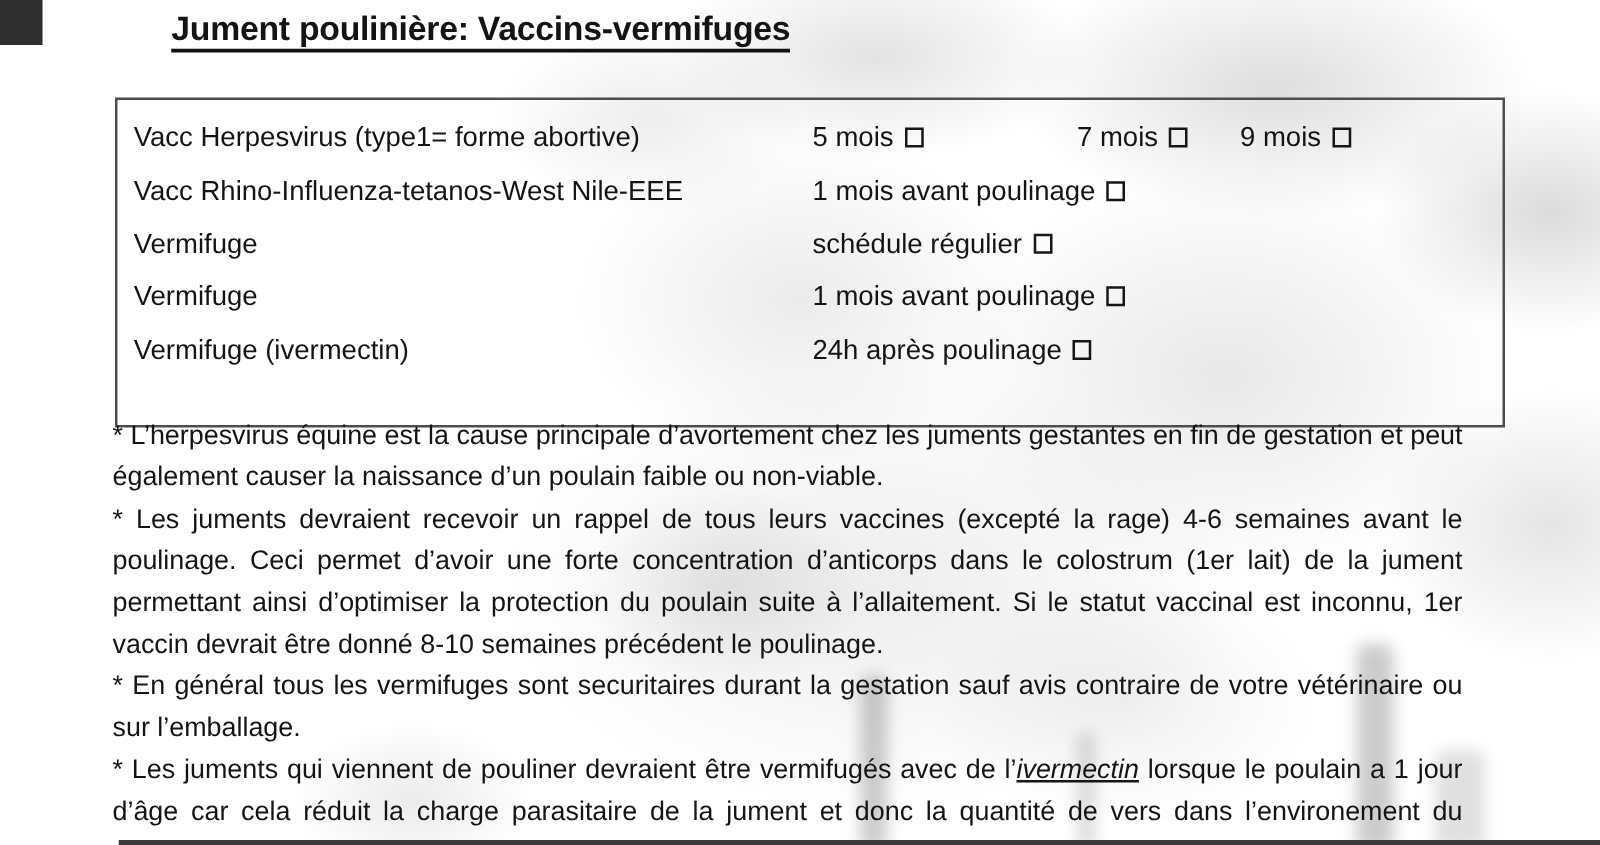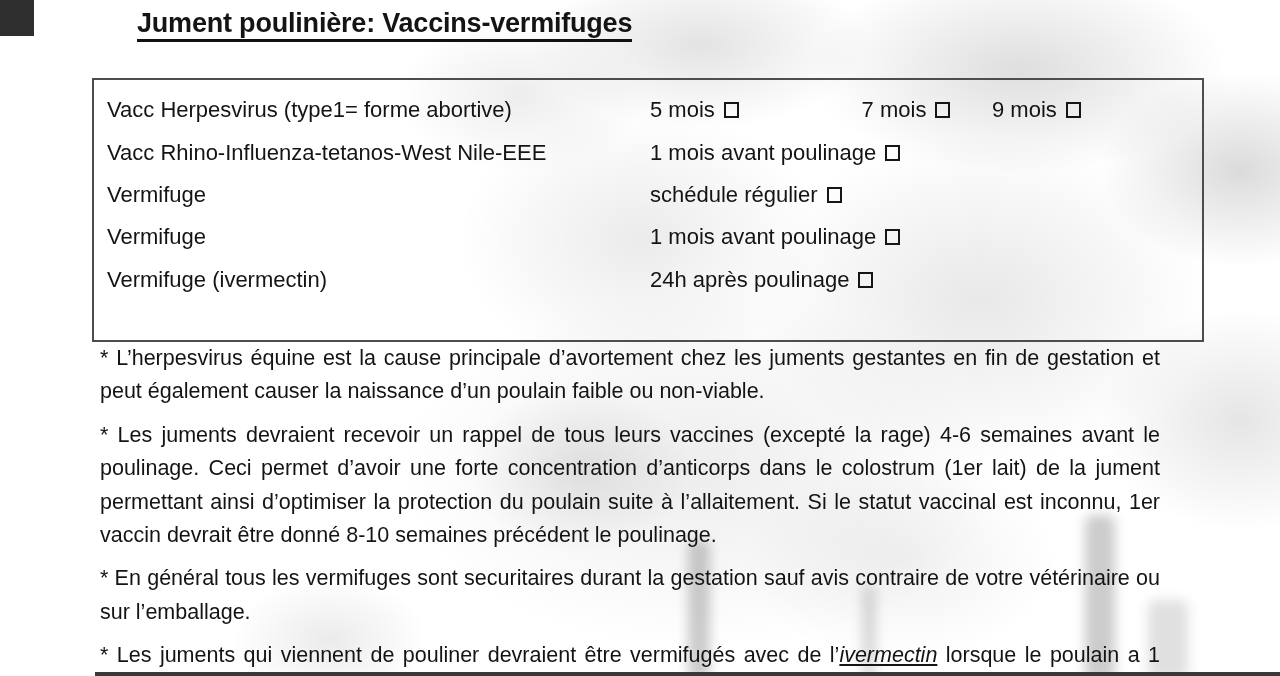--- a/index.html
+++ b/index.html
@@ -65,21 +65,21 @@
     display: inline-block; width: 15px; height: 16px;
     border: 2px solid #161616; background: transparent;
     margin-left: 9px; vertical-align: -1px;
   }
 
   
   .notes {
     position: absolute; left: 90px; top: 332px; width: 1080px; z-index: 1;
     font-size: 21.5px; line-height: 33.4px; text-align: justify;
   }
-  .notes p { margin: 10px; }
+  .notes p { margin: 0; }
   .uword { text-decoration: underline; font-style: italic; }
 </style>
 </head>
 <body>
 
 <div class="page">
 
   <div class="watermark"></div>
   <div class="streak s1"></div>
   <div class="streak s2"></div>

